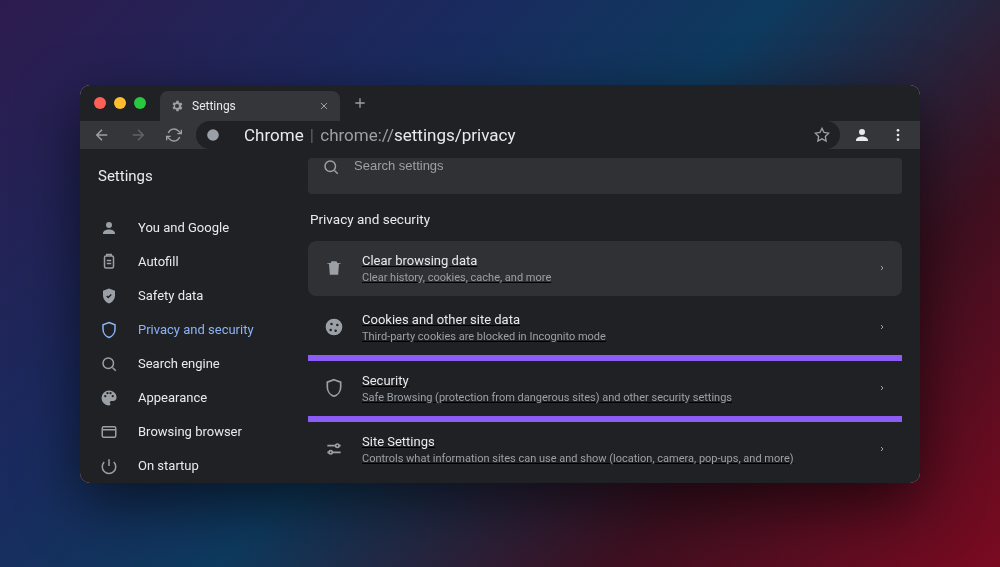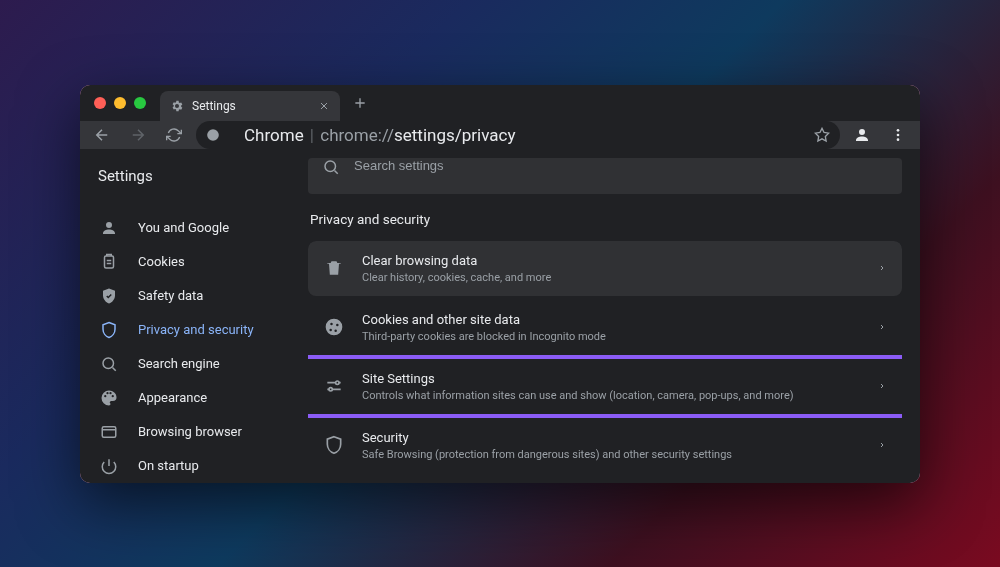--- a/index.html
+++ b/index.html
@@ -159,28 +159,29 @@
     .section-heading {
       color: #e8eaed;
       font-size: 13.5px;
       font-weight: 400;
       margin-bottom: 14px;
       padding-left: 2px;
     }
     .card {
       border-radius: 8px;
       overflow: hidden;
+      text-decoration: underline;
     }
     .card-row {
       display: flex;
       align-items: center;
       padding: 12px 16px;
       gap: 18px;
       cursor: pointer;
-      border-bottom: 4px solid #8b5cf6;
+      border-bottom: 6px solid #8b5cf6;
     }
     .card-row:last-child { border-bottom: none; }
     .card-row.highlighted { background: #303134; border-radius: 8px; border-bottom: none; margin-bottom: 4px; }
     .card-row .row-icon { width: 20px; height: 20px; color: #9aa0a6; flex-shrink: 0; }
     .card-row .row-body { flex: 1; display: flex; flex-direction: column; gap: 3px; }
     .card-row .row-title { color: #e8eaed; font-size: 13px; }
     .card-row .row-sub { color: #9aa0a6; font-size: 11px; }
     .card-row .chev { width: 8px; height: 8px; color: #9aa0a6; }
     svg { display: block; }
   </style>
@@ -284,21 +285,21 @@
             <span>You and Google</span>
           </div>
           <div class="side-item">
             <span class="icon">
               <svg viewBox="0 0 24 24" fill="none" stroke="currentColor" stroke-width="2">
                 <rect x="6" y="4" width="12" height="16" rx="2"></rect>
                 <path d="M9 4V2h6v2"></path>
                 <path d="M9 10h6M9 14h6"></path>
               </svg>
             </span>
-            <span>Cookies</span>
+            <span>Autofill</span>
           </div>
           <div class="side-item">
             <span class="icon">
               <svg viewBox="0 0 24 24" fill="currentColor">
                 <path d="M12 2l8 3v6c0 5-3.5 9.5-8 11-4.5-1.5-8-6-8-11V5l8-3z"></path>
                 <path d="M9 12l2 2 4-4" fill="none" stroke="#202124" stroke-width="2"></path>
               </svg>
             </span>
             <span>Safety data</span>
           </div>
@@ -378,49 +379,49 @@
               </div>
               <span class="chev">
                 <svg viewBox="0 0 24 24" fill="none" stroke="currentColor" stroke-width="3">
                   <path d="M9 6l6 6-6 6"></path>
                 </svg>
               </span>
             </div>
             <div class="card-row">
               <span class="row-icon">
                 <svg viewBox="0 0 24 24" fill="none" stroke="currentColor" stroke-width="2">
+                  <path d="M12 2l8 3v6c0 5-3.5 9.5-8 11-4.5-1.5-8-6-8-11V5l8-3z"></path>
+                </svg>
+              </span>
+              <div class="row-body">
+                <div class="row-title">Security</div>
+                <div class="row-sub">Safe Browsing (protection from dangerous sites) and other security settings</div>
+              </div>
+              <span class="chev">
+                <svg viewBox="0 0 24 24" fill="none" stroke="currentColor" stroke-width="3">
+                  <path d="M9 6l6 6-6 6"></path>
+                </svg>
+              </span>
+            </div>
+            <div class="card-row">
+              <span class="row-icon">
+                <svg viewBox="0 0 24 24" fill="none" stroke="currentColor" stroke-width="2">
                   <path d="M4 8h10M18 8h2M4 16h2M10 16h10"></path>
                   <circle cx="16" cy="8" r="2"></circle>
                   <circle cx="8" cy="16" r="2"></circle>
                 </svg>
               </span>
               <div class="row-body">
                 <div class="row-title">Site Settings</div>
                 <div class="row-sub">Controls what information sites can use and show (location, camera, pop-ups, and more)</div>
               </div>
               <span class="chev">
                 <svg viewBox="0 0 24 24" fill="none" stroke="currentColor" stroke-width="3">
                   <path d="M9 6l6 6-6 6"></path>
                 </svg>
               </span>
             </div>
-            <div class="card-row">
-              <span class="row-icon">
-                <svg viewBox="0 0 24 24" fill="none" stroke="currentColor" stroke-width="2">
-                  <path d="M12 2l8 3v6c0 5-3.5 9.5-8 11-4.5-1.5-8-6-8-11V5l8-3z"></path>
-                </svg>
-              </span>
-              <div class="row-body">
-                <div class="row-title">Security</div>
-                <div class="row-sub">Safe Browsing (protection from dangerous sites) and other security settings</div>
-              </div>
-              <span class="chev">
-                <svg viewBox="0 0 24 24" fill="none" stroke="currentColor" stroke-width="3">
-                  <path d="M9 6l6 6-6 6"></path>
-                </svg>
-              </span>
-            </div>
           </div>
       </div>
     </div>
   </div>
 
 </div>
 
 </body></html>

